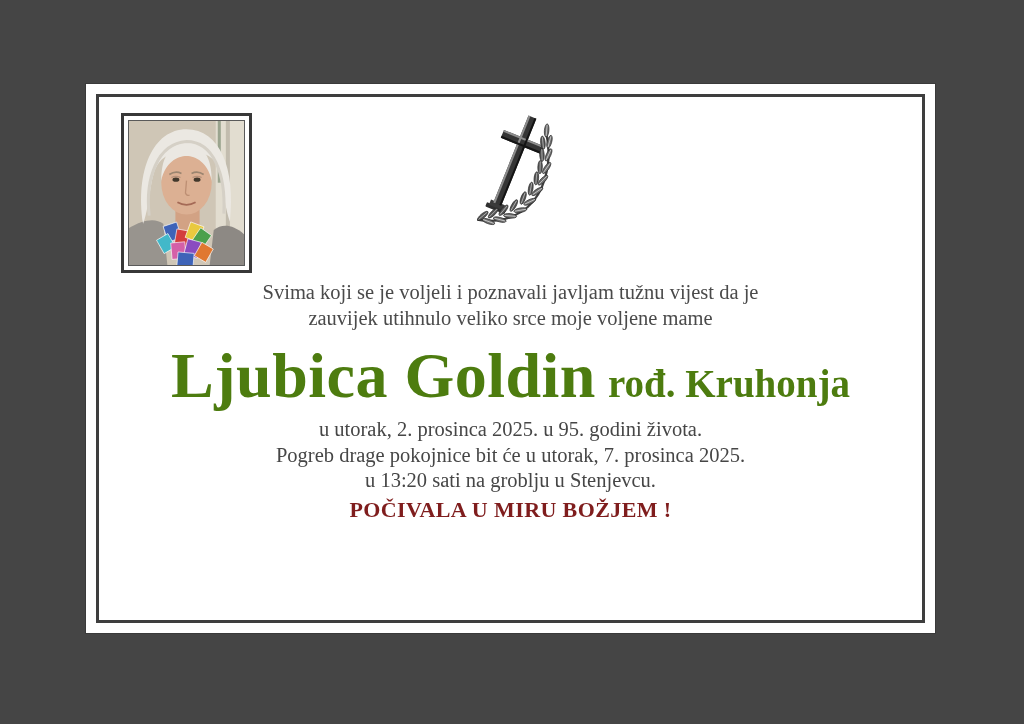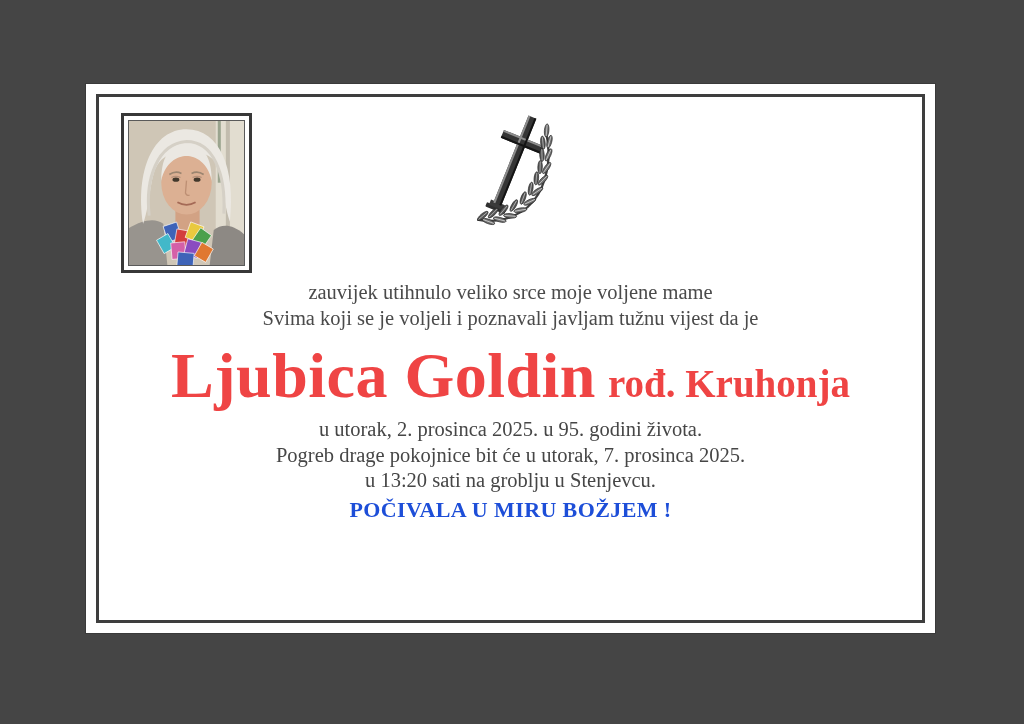--- a/index.html
+++ b/index.html
@@ -72,21 +72,21 @@
   .intro {
     font-size: 20.5px;
     line-height: 26px;
     color: #4a4a4a;
   }
   .name-line {
     margin-top: 8px;
     line-height: 74px;
     height: 74px;
     white-space: nowrap;
-    color: #ef4444;
+    color: #4d7c0f;
   }
   .name-main {
     font-size: 64px;
     font-weight: bold;
     letter-spacing: 0.5px;
   }
   .name-maiden {
     font-size: 39px;
     font-weight: bold;
     margin-left: 12px;
@@ -96,21 +96,21 @@
     font-size: 20.5px;
     line-height: 25.5px;
     color: #464646;
   }
   .rest-line {
     margin-top: 3px;
     font-size: 22px;
     font-weight: bold;
     line-height: 26px;
     letter-spacing: 0.4px;
-    color: #1d4ed8;
+    color: #7f1d1d;
   }
   .mourner-line {
     margin-top: 10px;
     font-size: 20.5px;
     line-height: 26px;
     color: #4a4a4a;
   }
 </style>
 </head>
 <body>
@@ -211,22 +211,22 @@
         <use href="#leafA" transform="translate(83,51) rotate(-92)"></use>
         <use href="#leafB" transform="translate(90,51) rotate(-65)"></use>
         <use href="#leafA" transform="translate(84,38) rotate(-96)"></use>
         <use href="#leafB" transform="translate(91,37) rotate(-75)"></use>
         <use href="#leafB" transform="translate(88,25) rotate(-85)"></use>
       </svg>
     </div>
 
     <div class="content">
       <div class="intro">
+        <div>Svima koji se je voljeli i poznavali javljam tužnu vijest da je</div>
         <div>zauvijek utihnulo veliko srce moje voljene mame</div>
-        <div>Svima koji se je voljeli i poznavali javljam tužnu vijest da je</div>
       </div>
       <div class="name-line">
         <span class="name-main">Ljubica Goldin</span><span class="name-maiden">rođ. Kruhonja</span>
       </div>
       <div class="details">
         <div>u utorak, 2. prosinca 2025. u 95. godini života.</div>
         <div>Pogreb drage pokojnice bit će u utorak, 7. prosinca 2025.</div>
         <div>u 13:20 sati na groblju u Stenjevcu.</div>
       </div>
       <div class="rest-line">POČIVALA U MIRU BOŽJEM !</div>

